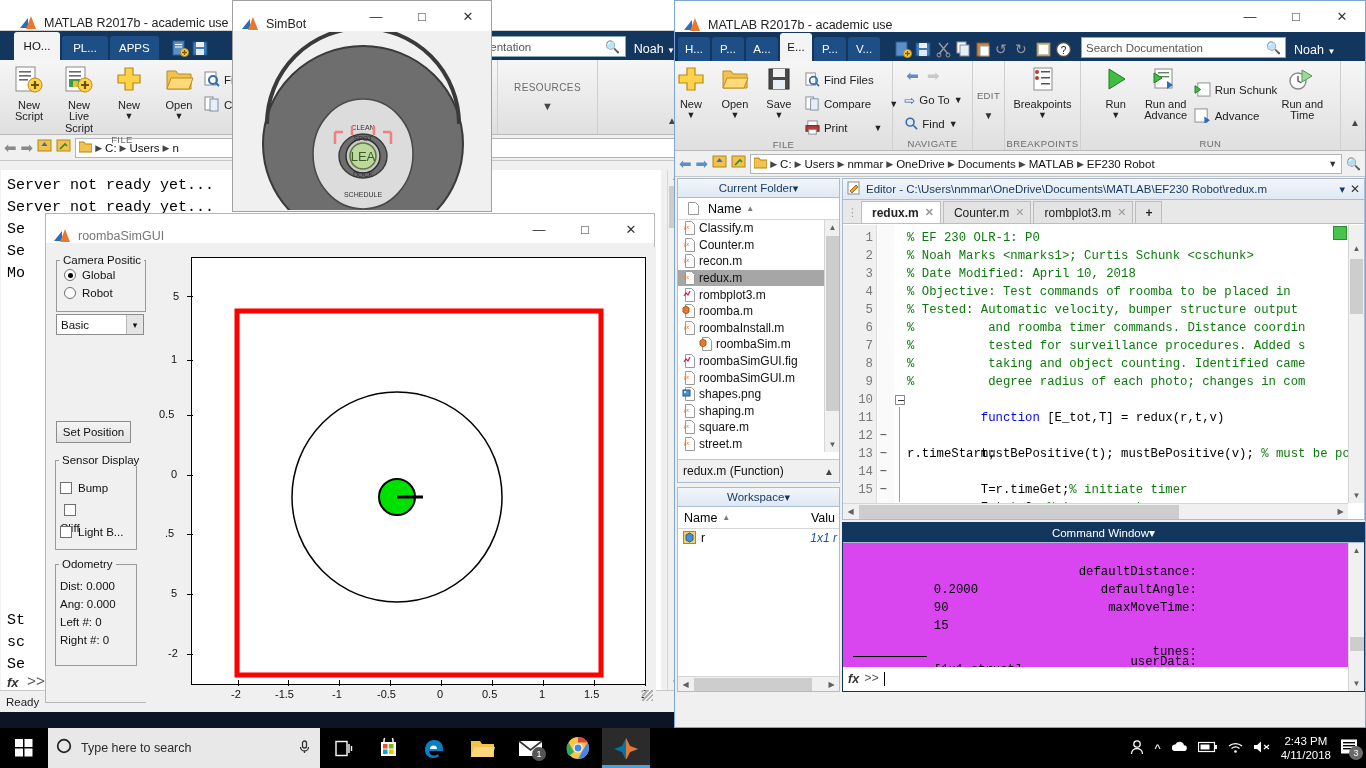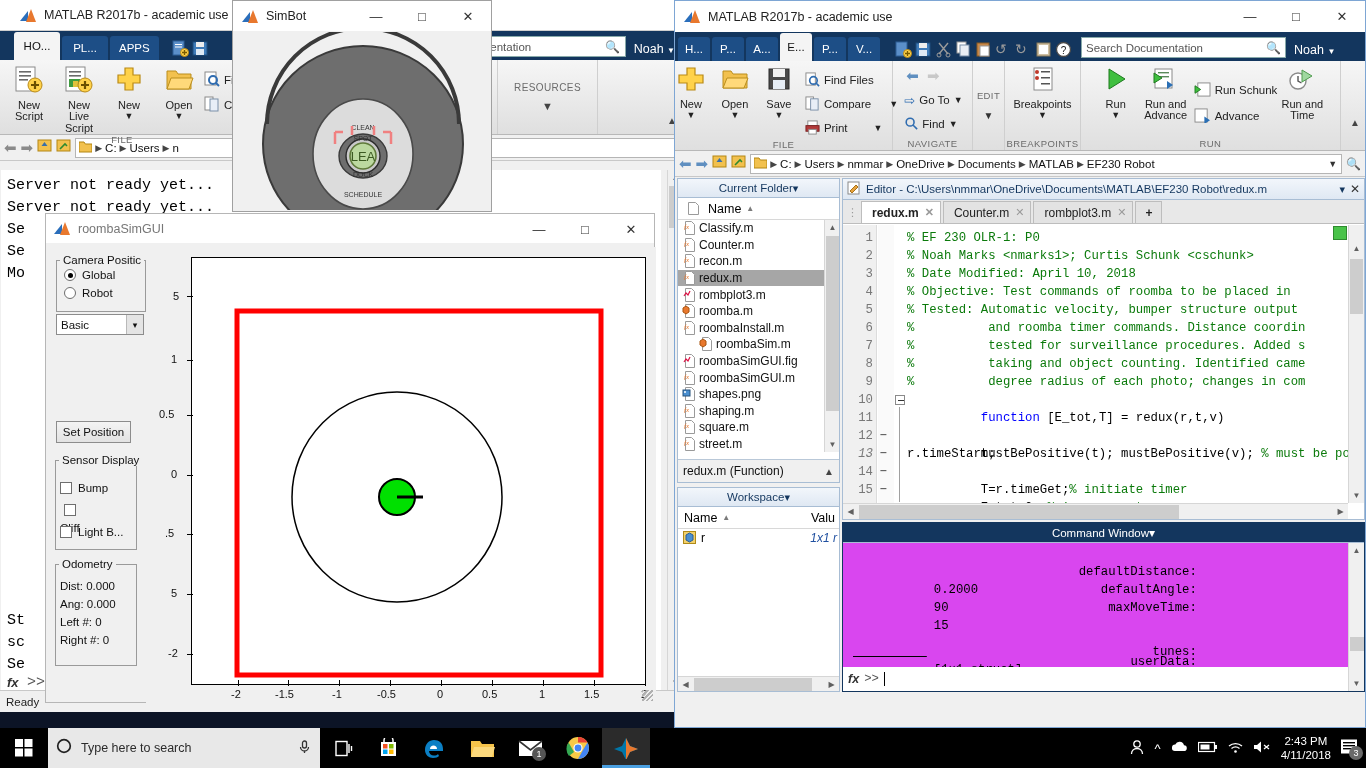--- a/index.html
+++ b/index.html
@@ -2,21 +2,21 @@
 <html><head>
 <meta charset="utf-8">
 <style>
   * { box-sizing: border-box; margin:0; padding:0; }
   html,body { width:1366px; height:768px; overflow:hidden;
     font-family:"Liberation Sans", sans-serif; background:#1a1a1a; }
   #screen { position:relative; width:1366px; height:768px; background:#0c1426; overflow:hidden; }
 
   
   .win { position:absolute; background:#f0f0f0; border:1px solid #9ab3d4; }
-  .titlebar { height:30px; background:#ffffff; display:flex; align-items:center;
+  .titlebar { height:30px; background:#ffffff; display:flex; align-items:flex-end;
       border-bottom:0px solid #ddd; position:relative; }
   .titlebar .tb-title { font-size:12.5px; color:#222; padding-left:7px; white-space:nowrap; }
   .winbtns { position:absolute; right:0; top:0; height:30px; display:flex; }
   .winbtn { width:46px; height:30px; display:flex; align-items:center; justify-content:center;
       font-size:13px; color:#333; }
   .mlicon { width:17px; height:15px; position:relative; display:inline-block; flex:0 0 auto; }
   .mlicon::before{ content:""; position:absolute; left:0; top:3px; width:0; height:0;
       border-left:8px solid transparent; border-right:0 solid transparent; border-bottom:10px solid #2a6ebb;}
   .mlicon::after{ content:""; position:absolute; left:6px; top:1px; width:0; height:0;
       border-left:5px solid transparent; border-right:5px solid transparent; border-bottom:13px solid #e8782e;}
@@ -770,21 +770,21 @@
         <div class="code gutter" style="position:absolute;left:0;top:40px;width:30px;">3</div>
         <div class="code gutter" style="position:absolute;left:0;top:58px;width:30px;">4</div>
         <div class="code gutter" style="position:absolute;left:0;top:76px;width:30px;">5</div>
         <div class="code gutter" style="position:absolute;left:0;top:94px;width:30px;">6</div>
         <div class="code gutter" style="position:absolute;left:0;top:112px;width:30px;">7</div>
         <div class="code gutter" style="position:absolute;left:0;top:130px;width:30px;">8</div>
         <div class="code gutter" style="position:absolute;left:0;top:148px;width:30px;">9</div>
         <div class="code gutter" style="position:absolute;left:0;top:166px;width:30px;">10</div>
         <div class="code gutter" style="position:absolute;left:0;top:184px;width:30px;">11</div>
         <div class="code gutter" style="position:absolute;left:0;top:202px;width:30px;">12</div>
-        <div class="code gutter" style="position:absolute;left:0;top:220px;width:30px;font-style:italic;">13</div>
+        <div class="code gutter" style="position:absolute;left:0;top:220px;width:30px;">13</div>
         <div class="code gutter" style="position:absolute;left:0;top:238px;width:30px;">14</div>
         <div class="code gutter" style="position:absolute;left:0;top:256px;width:30px;">15</div>
 
         <div class="code gutter" style="position:absolute;left:32px;top:202px;width:12px;color:#333;">−</div>
         <div class="code gutter" style="position:absolute;left:32px;top:220px;width:12px;color:#333;">−</div>
         <div class="code gutter" style="position:absolute;left:32px;top:238px;width:12px;color:#333;">−</div>
         <div class="code gutter" style="position:absolute;left:32px;top:256px;width:12px;color:#333;">−</div>
 
         <div style="position:absolute;left:52px;top:170px;width:10px;height:10px;border:1px solid #8a8a8a;background:#fff;">
           <div style="position:absolute;left:2px;top:4px;width:6px;height:1px;background:#333;"></div>

